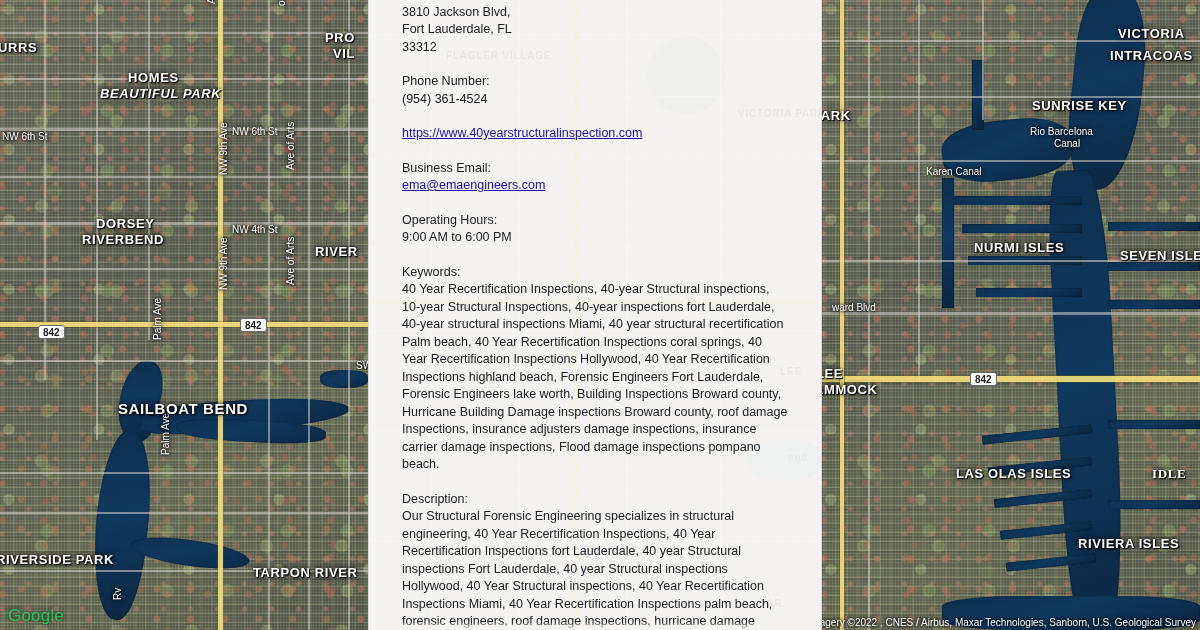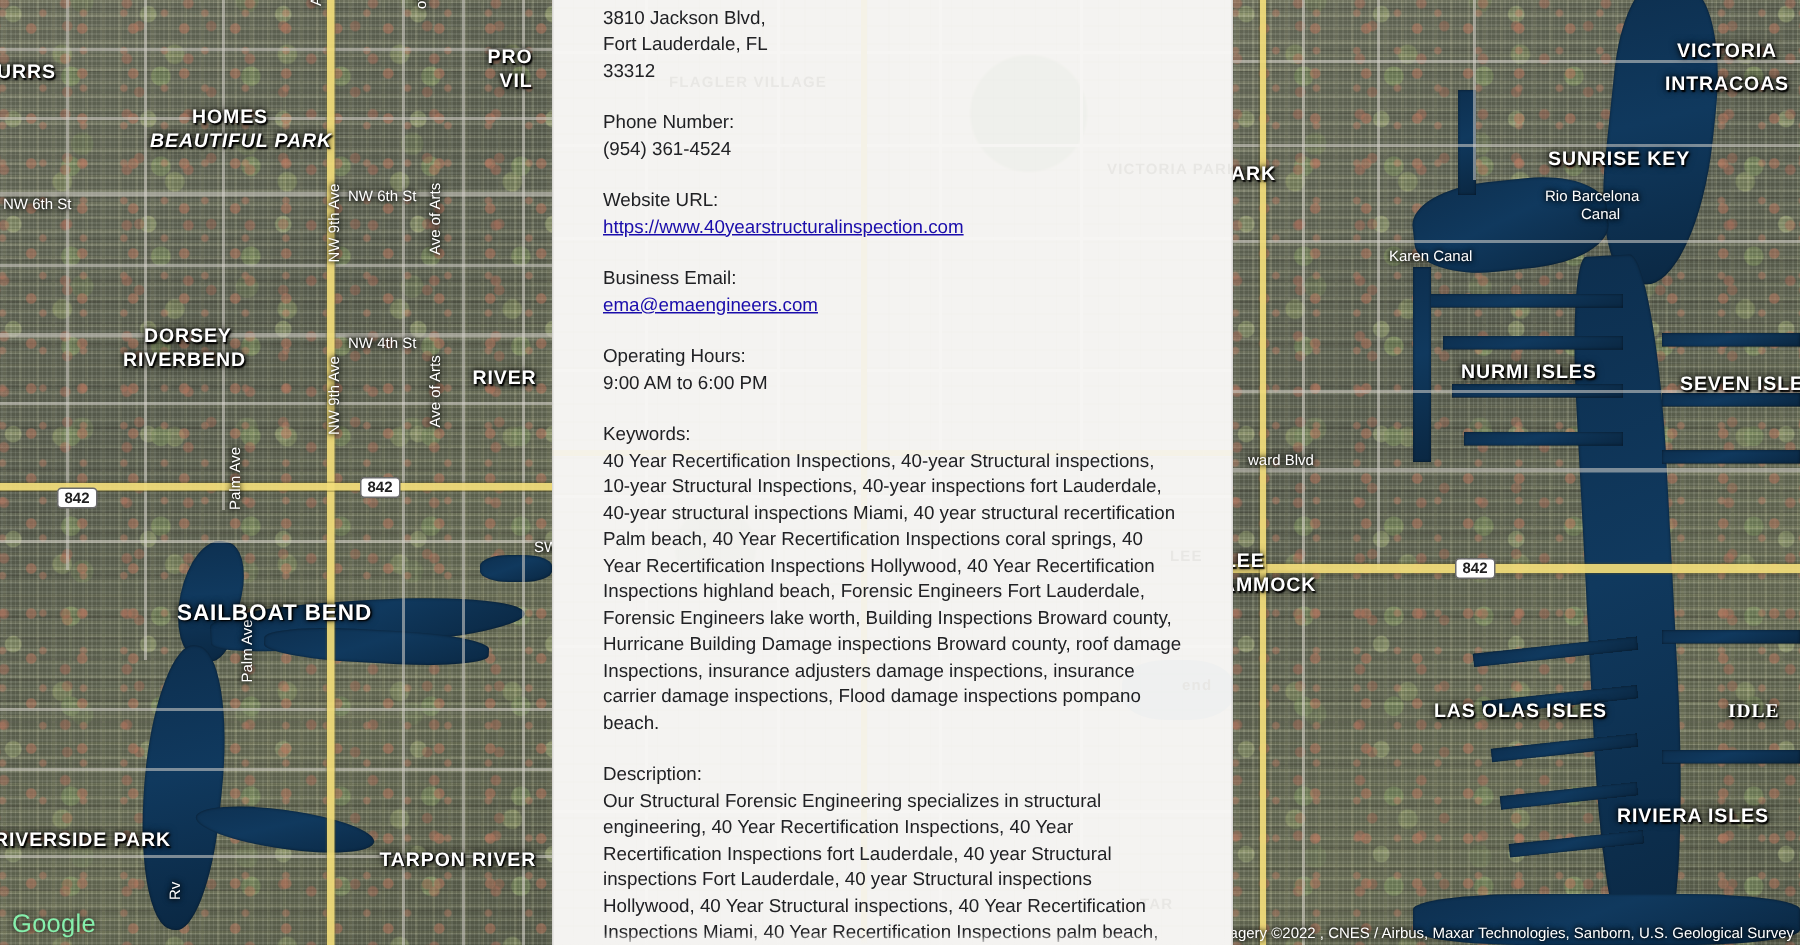--- a/index.html
+++ b/index.html
@@ -119,21 +119,21 @@
     bottom: 2px;
     right: 4px;
     color: #ffffff;
     font-size: 10px;
     text-shadow: 0 0 3px #000, 0 0 4px #000;
     white-space: nowrap;
   }
   .google-logo {
     position: absolute;
     left: 8px; bottom: 4px;
-    color: #86efac;
+    color: #22c55e;
     font-size: 17px;
     text-shadow: 0 0 4px rgba(0,0,0,.9);
     letter-spacing: .2px;
   }
 
   
   #content {
     position: absolute;
     left: 368px; top: 0;
     width: 454px; height: 630px;
@@ -311,21 +311,20 @@
         <div class="field-value">Fort Lauderdale, FL</div>
         <div class="field-value">33312</div>
       </div>
 
       <div class="blk">
         <div class="field-label">Phone Number:</div>
         <div class="field-value">(954) 361-4524</div>
       </div>
 
       <div class="blk">
-        <div class="field-label">Website URL:</div>
         <a class="link" href="#">https://www.40yearstructuralinspection.com</a>
       </div>
 
       <div class="blk">
         <div class="field-label">Business Email:</div>
         <a class="link" href="#">ema@emaengineers.com</a>
       </div>
 
       <div class="blk">
         <div class="field-label">Operating Hours:</div>

